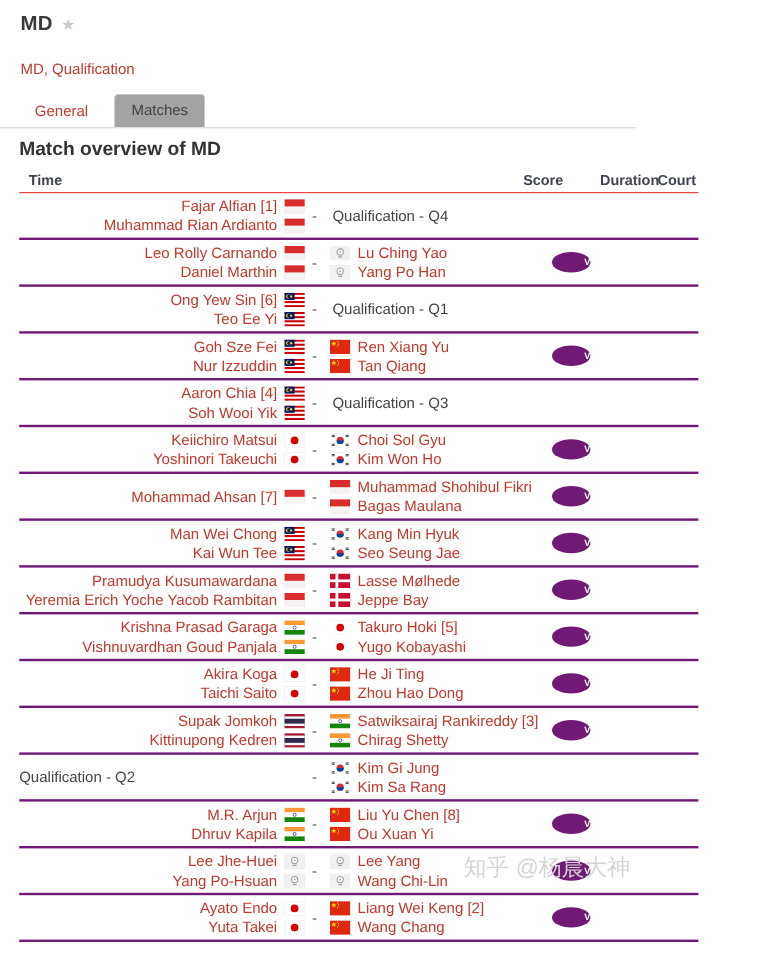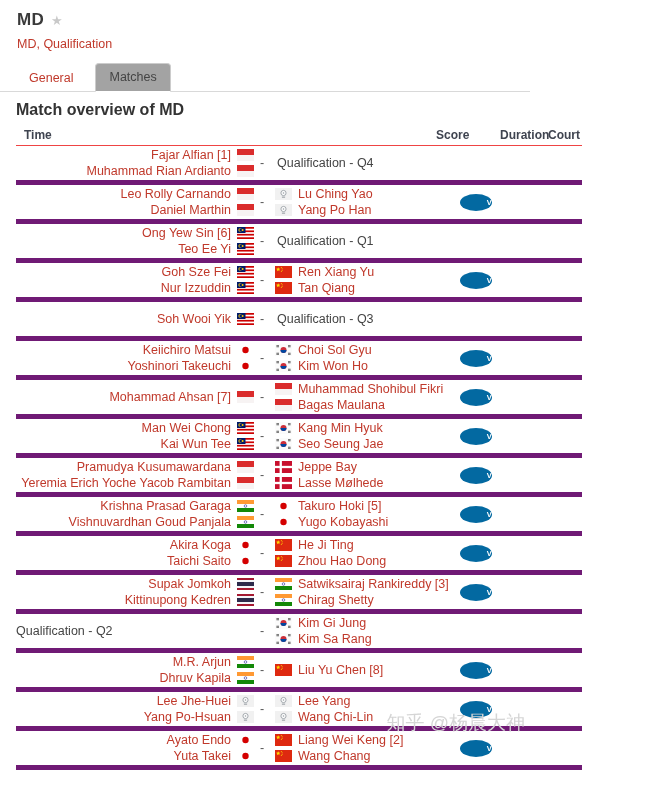--- a/index.html
+++ b/index.html
@@ -5,49 +5,49 @@
   * { margin:0; padding:0; box-sizing:border-box; }
   html,body { background:#fff; }
   body { width:646px; height:795px; font-family:"Liberation Sans", sans-serif; color:#333; overflow:hidden; }
   .page { position:relative; width:530px; height:795px; background:#fff; }
 
   
   .hdr { padding:10px 16px 0 17px; }
   .title-line { display:flex; align-items:center; gap:7px; }
   .title { font-size:17px; font-weight:bold; color:#3a3a3a; letter-spacing:.3px; }
   .star { color:#c9c9c9; font-size:13px; line-height:1; cursor:pointer; }
-  .crumb { display:inline-block; margin-top:7px; font-size:12.5px; color:#c0392b; text-decoration:none; cursor:pointer; }
+  .crumb { display:inline-block; margin-top:21px; font-size:12.5px; color:#c0392b; text-decoration:none; cursor:pointer; }
 
   
   .tabs { position:relative; margin-top:13px; padding-left:16px; display:flex; align-items:flex-end; border-bottom:1px solid #d9d9d9; height:27px; }
   .tab { font-size:12.5px; padding:5px 13px 6px; color:#c0392b; cursor:pointer;text-align:center; }
   .tab.active { background:#a3a3a3; color:#444; border:1px solid #ccc; border-bottom:1px solid #fff; border-radius:4px 4px 0 0; margin-bottom:-1px; margin-left:9px; padding:6px 13px 7px; }
 
   
   .main { padding:0 0 0 16px; }
   .h2 { font-size:16px; font-weight:bold; color:#333; margin:9px 0 5px; }
 
   .tbl { width:566px; }
   .grid-row { display:grid; grid-template-columns:238px 16px 166px 56px 56px 34px; align-items:center; }
   .thead { height:22px; border-bottom:1px solid #ef4444; font-size:12px; font-weight:bold; color:#3f4450; }
   .th-time { padding-left:8px; }
   .th-duration { padding-left:8px; }
-  .row { height:39px; border-bottom:5px solid #701a75; font-size:12.5px; }
+  .row { height:39px; border-bottom:2px solid #701a75; font-size:12.5px; }
   .team { display:flex; flex-direction:column; gap:2px; }
   .line { display:flex; align-items:center; gap:6px; white-space:nowrap; }
   .team.left .line { justify-content:flex-end; }
   .team.right .line { justify-content:flex-start; padding-left:5px; }
   .player { color:#c0392b; cursor:pointer; }
   .flagbox { display:inline-flex; flex:0 0 auto; line-height:0; box-shadow:inset 0 0 0 1px rgba(0,0,0,.13); }
   .dash { text-align:center; color:#555; font-size:12.5px; }
   .qual { color:#444; font-size:12.5px; }
   .qual.left { padding-right:0; }
   .qual.right { padding-left:7px; }
   .score-cell { display:flex; justify-content:flex-end; }
-  .vs { width:17px; height:17px; border-radius:50%; background:#0369a1; color:#fff; font-size:7.5px; font-weight:bold; display:flex; align-items:center; justify-content:center; cursor:pointer; letter-spacing:.2px;padding-left:32px; }
+  .vs { width:17px; height:17px; border-radius:50%; background:#701a75; color:#fff; font-size:7.5px; font-weight:bold; display:flex; align-items:center; justify-content:center; cursor:pointer; letter-spacing:.2px;padding-left:32px; }
 
   .watermark { position:absolute; top:710px; right:5px; font-size:19px; color:#d5d5d5; font-family:sans-serif; pointer-events:none; }
 </style>
 </head>
 <body>
 
 <div class="page">
 
   <div class="hdr">
     <div class="title-line">
@@ -260,20 +260,36 @@
               </div>
             </div>
             <div class="score-cell">
               <div class="vs">VS</div>
             </div>
             <div></div>
             <div></div>
           </div>
           <div class="grid-row row">
             <div class="team left">
+              <div class="line">
+                <span class="player">Aaron Chia [4]</span>
+                <span class="flagbox" title="Malaysia">
+                  <svg width="17" height="12" viewBox="0 0 17 12" xmlns="http://www.w3.org/2000/svg">
+                    <rect width="17" height="12" fill="#fff"></rect>
+                    <rect y="0" width="17" height="1.71" fill="#cc0001"></rect>
+                    <rect y="3.43" width="17" height="1.71" fill="#cc0001"></rect>
+                    <rect y="6.86" width="17" height="1.71" fill="#cc0001"></rect>
+                    <rect y="10.29" width="17" height="1.71" fill="#cc0001"></rect>
+                    <rect width="8.5" height="6" fill="#001b69"></rect>
+                    <circle cx="3.2" cy="3" r="1.8" fill="#ffcc00"></circle>
+                    <circle cx="3.9" cy="3" r="1.5" fill="#001b69"></circle>
+                    <circle cx="5.6" cy="3" r="1" fill="#ffcc00"></circle>
+                  </svg>
+                </span>
+              </div>
               <div class="line">
                 <span class="player">Soh Wooi Yik</span>
                 <span class="flagbox" title="Malaysia">
                   <svg width="17" height="12" viewBox="0 0 17 12" xmlns="http://www.w3.org/2000/svg">
                     <rect width="17" height="12" fill="#fff"></rect>
                     <rect y="0" width="17" height="1.71" fill="#cc0001"></rect>
                     <rect y="3.43" width="17" height="1.71" fill="#cc0001"></rect>
                     <rect y="6.86" width="17" height="1.71" fill="#cc0001"></rect>
                     <rect y="10.29" width="17" height="1.71" fill="#cc0001"></rect>
                     <rect width="8.5" height="6" fill="#001b69"></rect>
@@ -507,31 +523,31 @@
             <div class="dash">-</div>
             <div class="team right">
               <div class="line">
                 <span class="flagbox" title="Denmark">
                   <svg width="17" height="12" viewBox="0 0 17 12" xmlns="http://www.w3.org/2000/svg">
                     <rect width="17" height="12" fill="#c8102e"></rect>
                     <rect x="4.6" width="2.3" height="12" fill="#fff"></rect>
                     <rect y="4.85" width="17" height="2.3" fill="#fff"></rect>
                   </svg>
                 </span>
-                <span class="player">Jeppe Bay</span>
+                <span class="player">Lasse Mølhede</span>
               </div>
               <div class="line">
                 <span class="flagbox" title="Denmark">
                   <svg width="17" height="12" viewBox="0 0 17 12" xmlns="http://www.w3.org/2000/svg">
                     <rect width="17" height="12" fill="#c8102e"></rect>
                     <rect x="4.6" width="2.3" height="12" fill="#fff"></rect>
                     <rect y="4.85" width="17" height="2.3" fill="#fff"></rect>
                   </svg>
                 </span>
-                <span class="player">Lasse Mølhede</span>
+                <span class="player">Jeppe Bay</span>
               </div>
             </div>
             <div class="score-cell">
               <div class="vs">VS</div>
             </div>
             <div></div>
             <div></div>
           </div>
           <div class="grid-row row">
             <div class="team left">
@@ -777,130 +793,143 @@
                     <rect width="17" height="12" fill="#de2910"></rect>
                     <polygon fill="#ffde00" points="3.2,1.2 3.8,2.6 5.3,2.7 4.2,3.7 4.5,5.2 3.2,4.3 1.9,5.2 2.2,3.7 1.1,2.7 2.6,2.6"></polygon>
                     <circle cx="6.3" cy="1.4" r=".5" fill="#ffde00"></circle>
                     <circle cx="7.1" cy="2.7" r=".5" fill="#ffde00"></circle>
                     <circle cx="7.1" cy="4.2" r=".5" fill="#ffde00"></circle>
                     <circle cx="6.3" cy="5.4" r=".5" fill="#ffde00"></circle>
                   </svg>
                 </span>
                 <span class="player">Liu Yu Chen [8]</span>
               </div>
-            </div>
-            <div class="score-cell">
-              <div class="vs">VS</div>
-            </div>
-            <div></div>
-            <div></div>
-          </div>
-          <div class="grid-row row">
-            <div class="team left">
-              <div class="line">
-                <span class="player">Lee Jhe-Huei</span>
-                <span class="flagbox" title="Chinese Taipei">
-                  <svg width="17" height="12" viewBox="0 0 17 12" xmlns="http://www.w3.org/2000/svg">
-                    <rect width="17" height="12" fill="#f1f1f1"></rect>
-                    <circle cx="8.5" cy="5" r="2.6" fill="#fff" stroke="#9aa0a6" stroke-width=".9"></circle>
-                    <circle cx="8.5" cy="5" r=".8" fill="#9aa0a6"></circle>
-                    <rect x="6.9" y="8.6" width="3.2" height="1.1" fill="#9aa0a6"></rect>
-                  </svg>
-                </span>
-              </div>
-              <div class="line">
-                <span class="player">Yang Po-Hsuan</span>
-                <span class="flagbox" title="Chinese Taipei">
-                  <svg width="17" height="12" viewBox="0 0 17 12" xmlns="http://www.w3.org/2000/svg">
-                    <rect width="17" height="12" fill="#f1f1f1"></rect>
-                    <circle cx="8.5" cy="5" r="2.6" fill="#fff" stroke="#9aa0a6" stroke-width=".9"></circle>
-                    <circle cx="8.5" cy="5" r=".8" fill="#9aa0a6"></circle>
-                    <rect x="6.9" y="8.6" width="3.2" height="1.1" fill="#9aa0a6"></rect>
-                  </svg>
-                </span>
-              </div>
-            </div>
-            <div class="dash">-</div>
-            <div class="team right">
-              <div class="line">
-                <span class="flagbox" title="Chinese Taipei">
-                  <svg width="17" height="12" viewBox="0 0 17 12" xmlns="http://www.w3.org/2000/svg">
-                    <rect width="17" height="12" fill="#f1f1f1"></rect>
-                    <circle cx="8.5" cy="5" r="2.6" fill="#fff" stroke="#9aa0a6" stroke-width=".9"></circle>
-                    <circle cx="8.5" cy="5" r=".8" fill="#9aa0a6"></circle>
-                    <rect x="6.9" y="8.6" width="3.2" height="1.1" fill="#9aa0a6"></rect>
-                  </svg>
-                </span>
-                <span class="player">Lee Yang</span>
-              </div>
-              <div class="line">
-                <span class="flagbox" title="Chinese Taipei">
-                  <svg width="17" height="12" viewBox="0 0 17 12" xmlns="http://www.w3.org/2000/svg">
-                    <rect width="17" height="12" fill="#f1f1f1"></rect>
-                    <circle cx="8.5" cy="5" r="2.6" fill="#fff" stroke="#9aa0a6" stroke-width=".9"></circle>
-                    <circle cx="8.5" cy="5" r=".8" fill="#9aa0a6"></circle>
-                    <rect x="6.9" y="8.6" width="3.2" height="1.1" fill="#9aa0a6"></rect>
-                  </svg>
-                </span>
-                <span class="player">Wang Chi-Lin</span>
-              </div>
-            </div>
-            <div class="score-cell">
-              <div class="vs">VS</div>
-            </div>
-            <div></div>
-            <div></div>
-          </div>
-          <div class="grid-row row">
-            <div class="team left">
-              <div class="line">
-                <span class="player">Ayato Endo</span>
-                <span class="flagbox" title="Japan">
-                  <svg width="17" height="12" viewBox="0 0 17 12" xmlns="http://www.w3.org/2000/svg">
-                    <rect width="17" height="12" fill="#ffffff"></rect>
-                    <circle cx="8.5" cy="6" r="3.2" fill="#d40000"></circle>
-                  </svg>
-                </span>
-              </div>
-              <div class="line">
-                <span class="player">Yuta Takei</span>
-                <span class="flagbox" title="Japan">
-                  <svg width="17" height="12" viewBox="0 0 17 12" xmlns="http://www.w3.org/2000/svg">
-                    <rect width="17" height="12" fill="#ffffff"></rect>
-                    <circle cx="8.5" cy="6" r="3.2" fill="#d40000"></circle>
-                  </svg>
-                </span>
-              </div>
-            </div>
-            <div class="dash">-</div>
-            <div class="team right">
               <div class="line">
                 <span class="flagbox" title="China">
                   <svg width="17" height="12" viewBox="0 0 17 12" xmlns="http://www.w3.org/2000/svg">
                     <rect width="17" height="12" fill="#de2910"></rect>
                     <polygon fill="#ffde00" points="3.2,1.2 3.8,2.6 5.3,2.7 4.2,3.7 4.5,5.2 3.2,4.3 1.9,5.2 2.2,3.7 1.1,2.7 2.6,2.6"></polygon>
                     <circle cx="6.3" cy="1.4" r=".5" fill="#ffde00"></circle>
                     <circle cx="7.1" cy="2.7" r=".5" fill="#ffde00"></circle>
                     <circle cx="7.1" cy="4.2" r=".5" fill="#ffde00"></circle>
                     <circle cx="6.3" cy="5.4" r=".5" fill="#ffde00"></circle>
                   </svg>
                 </span>
-                <span class="player">Liang Wei Keng [2]</span>
-              </div>
+                <span class="player">Ou Xuan Yi</span>
+              </div>
+            </div>
+            <div class="score-cell">
+              <div class="vs">VS</div>
+            </div>
+            <div></div>
+            <div></div>
+          </div>
+          <div class="grid-row row">
+            <div class="team left">
+              <div class="line">
+                <span class="player">Lee Jhe-Huei</span>
+                <span class="flagbox" title="Chinese Taipei">
+                  <svg width="17" height="12" viewBox="0 0 17 12" xmlns="http://www.w3.org/2000/svg">
+                    <rect width="17" height="12" fill="#f1f1f1"></rect>
+                    <circle cx="8.5" cy="5" r="2.6" fill="#fff" stroke="#9aa0a6" stroke-width=".9"></circle>
+                    <circle cx="8.5" cy="5" r=".8" fill="#9aa0a6"></circle>
+                    <rect x="6.9" y="8.6" width="3.2" height="1.1" fill="#9aa0a6"></rect>
+                  </svg>
+                </span>
+              </div>
+              <div class="line">
+                <span class="player">Yang Po-Hsuan</span>
+                <span class="flagbox" title="Chinese Taipei">
+                  <svg width="17" height="12" viewBox="0 0 17 12" xmlns="http://www.w3.org/2000/svg">
+                    <rect width="17" height="12" fill="#f1f1f1"></rect>
+                    <circle cx="8.5" cy="5" r="2.6" fill="#fff" stroke="#9aa0a6" stroke-width=".9"></circle>
+                    <circle cx="8.5" cy="5" r=".8" fill="#9aa0a6"></circle>
+                    <rect x="6.9" y="8.6" width="3.2" height="1.1" fill="#9aa0a6"></rect>
+                  </svg>
+                </span>
+              </div>
+            </div>
+            <div class="dash">-</div>
+            <div class="team right">
+              <div class="line">
+                <span class="flagbox" title="Chinese Taipei">
+                  <svg width="17" height="12" viewBox="0 0 17 12" xmlns="http://www.w3.org/2000/svg">
+                    <rect width="17" height="12" fill="#f1f1f1"></rect>
+                    <circle cx="8.5" cy="5" r="2.6" fill="#fff" stroke="#9aa0a6" stroke-width=".9"></circle>
+                    <circle cx="8.5" cy="5" r=".8" fill="#9aa0a6"></circle>
+                    <rect x="6.9" y="8.6" width="3.2" height="1.1" fill="#9aa0a6"></rect>
+                  </svg>
+                </span>
+                <span class="player">Lee Yang</span>
+              </div>
+              <div class="line">
+                <span class="flagbox" title="Chinese Taipei">
+                  <svg width="17" height="12" viewBox="0 0 17 12" xmlns="http://www.w3.org/2000/svg">
+                    <rect width="17" height="12" fill="#f1f1f1"></rect>
+                    <circle cx="8.5" cy="5" r="2.6" fill="#fff" stroke="#9aa0a6" stroke-width=".9"></circle>
+                    <circle cx="8.5" cy="5" r=".8" fill="#9aa0a6"></circle>
+                    <rect x="6.9" y="8.6" width="3.2" height="1.1" fill="#9aa0a6"></rect>
+                  </svg>
+                </span>
+                <span class="player">Wang Chi-Lin</span>
+              </div>
+            </div>
+            <div class="score-cell">
+              <div class="vs">VS</div>
+            </div>
+            <div></div>
+            <div></div>
+          </div>
+          <div class="grid-row row">
+            <div class="team left">
+              <div class="line">
+                <span class="player">Ayato Endo</span>
+                <span class="flagbox" title="Japan">
+                  <svg width="17" height="12" viewBox="0 0 17 12" xmlns="http://www.w3.org/2000/svg">
+                    <rect width="17" height="12" fill="#ffffff"></rect>
+                    <circle cx="8.5" cy="6" r="3.2" fill="#d40000"></circle>
+                  </svg>
+                </span>
+              </div>
+              <div class="line">
+                <span class="player">Yuta Takei</span>
+                <span class="flagbox" title="Japan">
+                  <svg width="17" height="12" viewBox="0 0 17 12" xmlns="http://www.w3.org/2000/svg">
+                    <rect width="17" height="12" fill="#ffffff"></rect>
+                    <circle cx="8.5" cy="6" r="3.2" fill="#d40000"></circle>
+                  </svg>
+                </span>
+              </div>
+            </div>
+            <div class="dash">-</div>
+            <div class="team right">
               <div class="line">
                 <span class="flagbox" title="China">
                   <svg width="17" height="12" viewBox="0 0 17 12" xmlns="http://www.w3.org/2000/svg">
                     <rect width="17" height="12" fill="#de2910"></rect>
                     <polygon fill="#ffde00" points="3.2,1.2 3.8,2.6 5.3,2.7 4.2,3.7 4.5,5.2 3.2,4.3 1.9,5.2 2.2,3.7 1.1,2.7 2.6,2.6"></polygon>
                     <circle cx="6.3" cy="1.4" r=".5" fill="#ffde00"></circle>
                     <circle cx="7.1" cy="2.7" r=".5" fill="#ffde00"></circle>
                     <circle cx="7.1" cy="4.2" r=".5" fill="#ffde00"></circle>
                     <circle cx="6.3" cy="5.4" r=".5" fill="#ffde00"></circle>
                   </svg>
                 </span>
+                <span class="player">Liang Wei Keng [2]</span>
+              </div>
+              <div class="line">
+                <span class="flagbox" title="China">
+                  <svg width="17" height="12" viewBox="0 0 17 12" xmlns="http://www.w3.org/2000/svg">
+                    <rect width="17" height="12" fill="#de2910"></rect>
+                    <polygon fill="#ffde00" points="3.2,1.2 3.8,2.6 5.3,2.7 4.2,3.7 4.5,5.2 3.2,4.3 1.9,5.2 2.2,3.7 1.1,2.7 2.6,2.6"></polygon>
+                    <circle cx="6.3" cy="1.4" r=".5" fill="#ffde00"></circle>
+                    <circle cx="7.1" cy="2.7" r=".5" fill="#ffde00"></circle>
+                    <circle cx="7.1" cy="4.2" r=".5" fill="#ffde00"></circle>
+                    <circle cx="6.3" cy="5.4" r=".5" fill="#ffde00"></circle>
+                  </svg>
+                </span>
                 <span class="player">Wang Chang</span>
               </div>
             </div>
             <div class="score-cell">
               <div class="vs">VS</div>
             </div>
             <div></div>
             <div></div>
           </div>
         </div>

